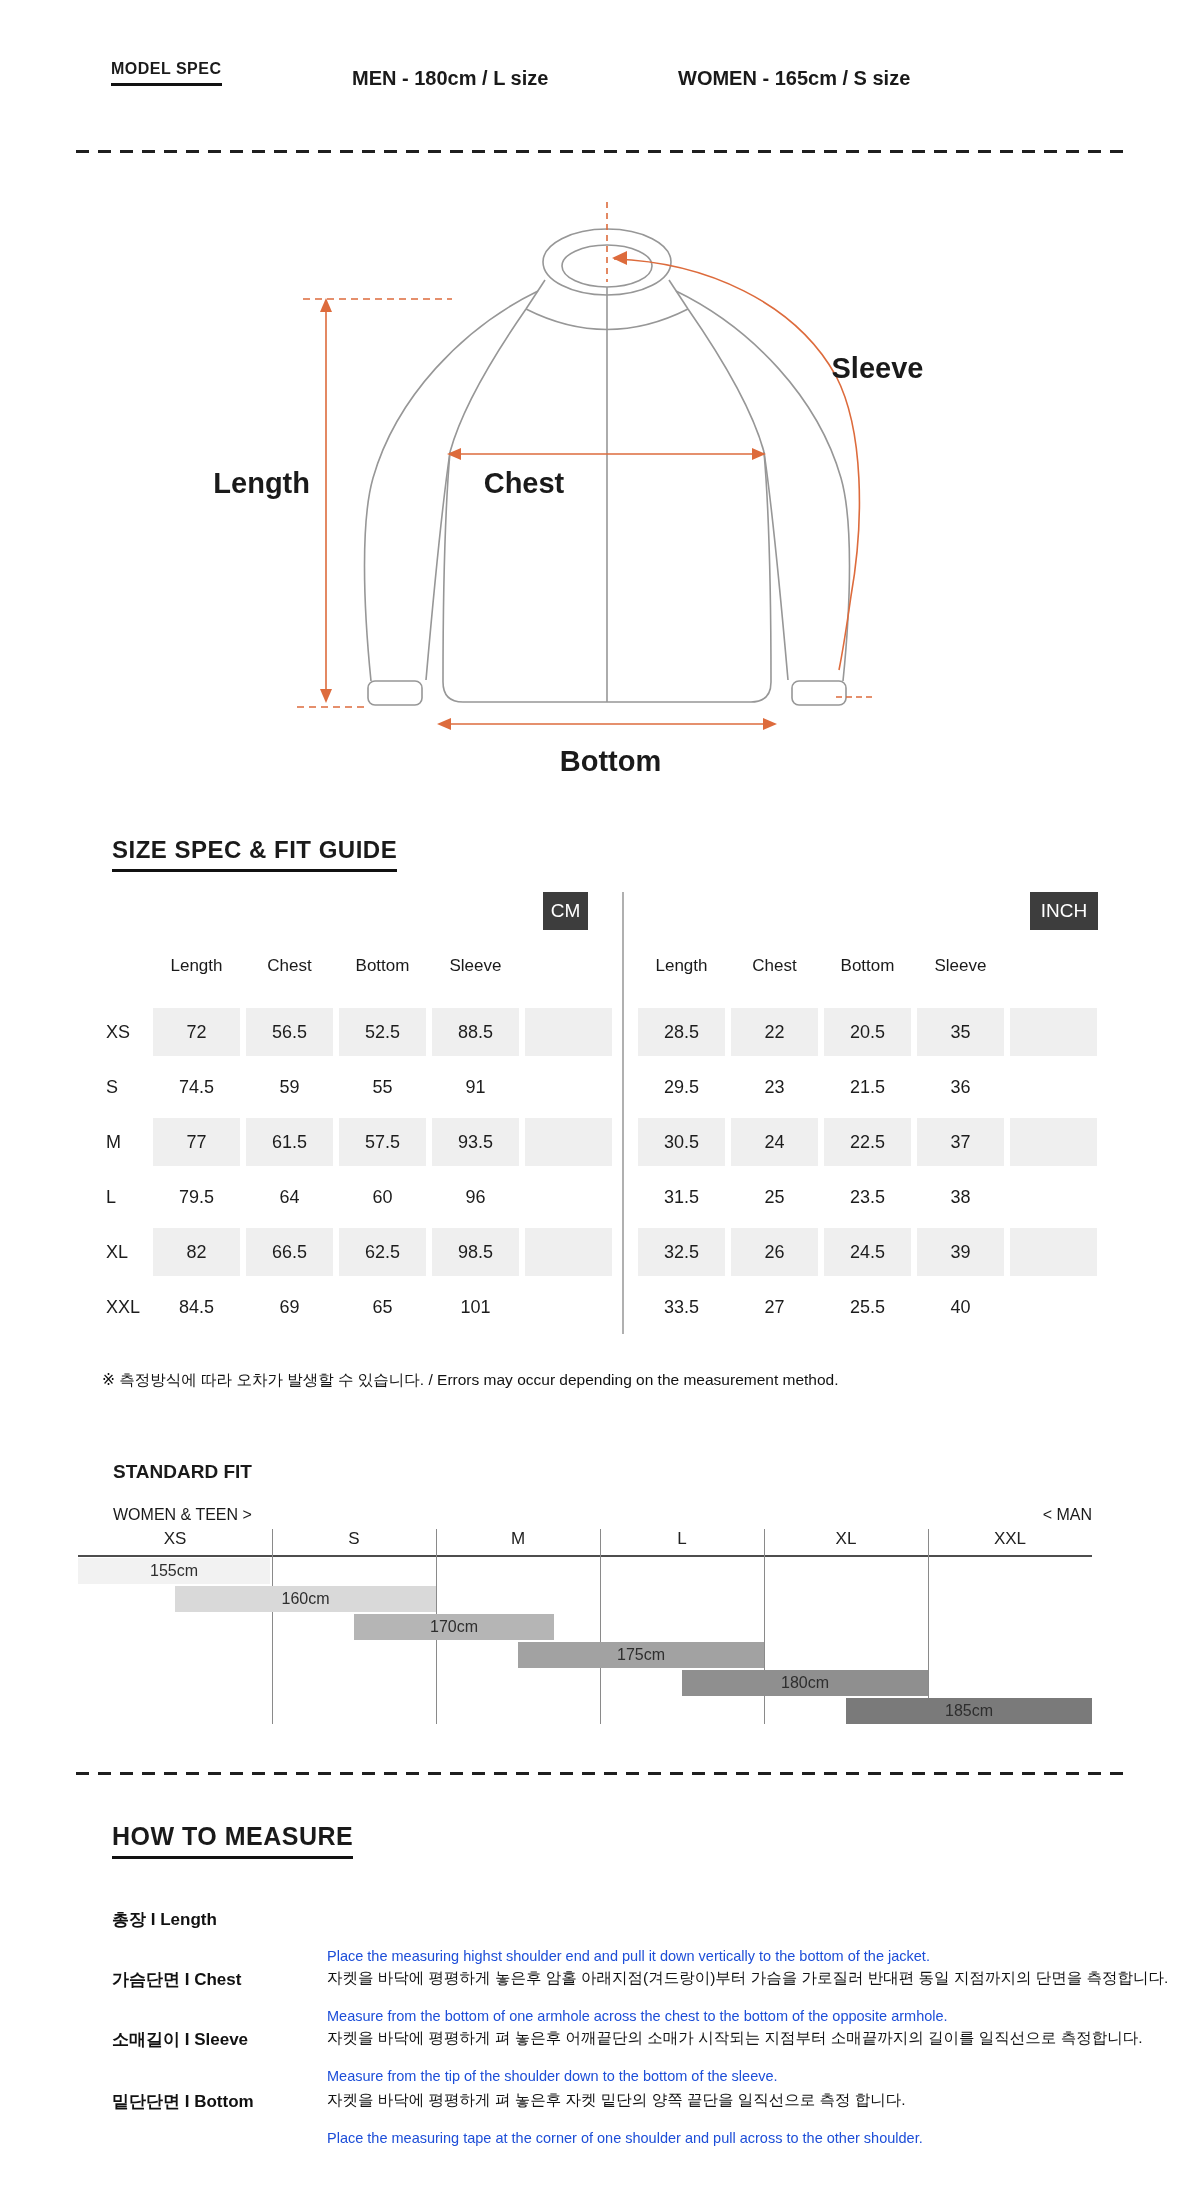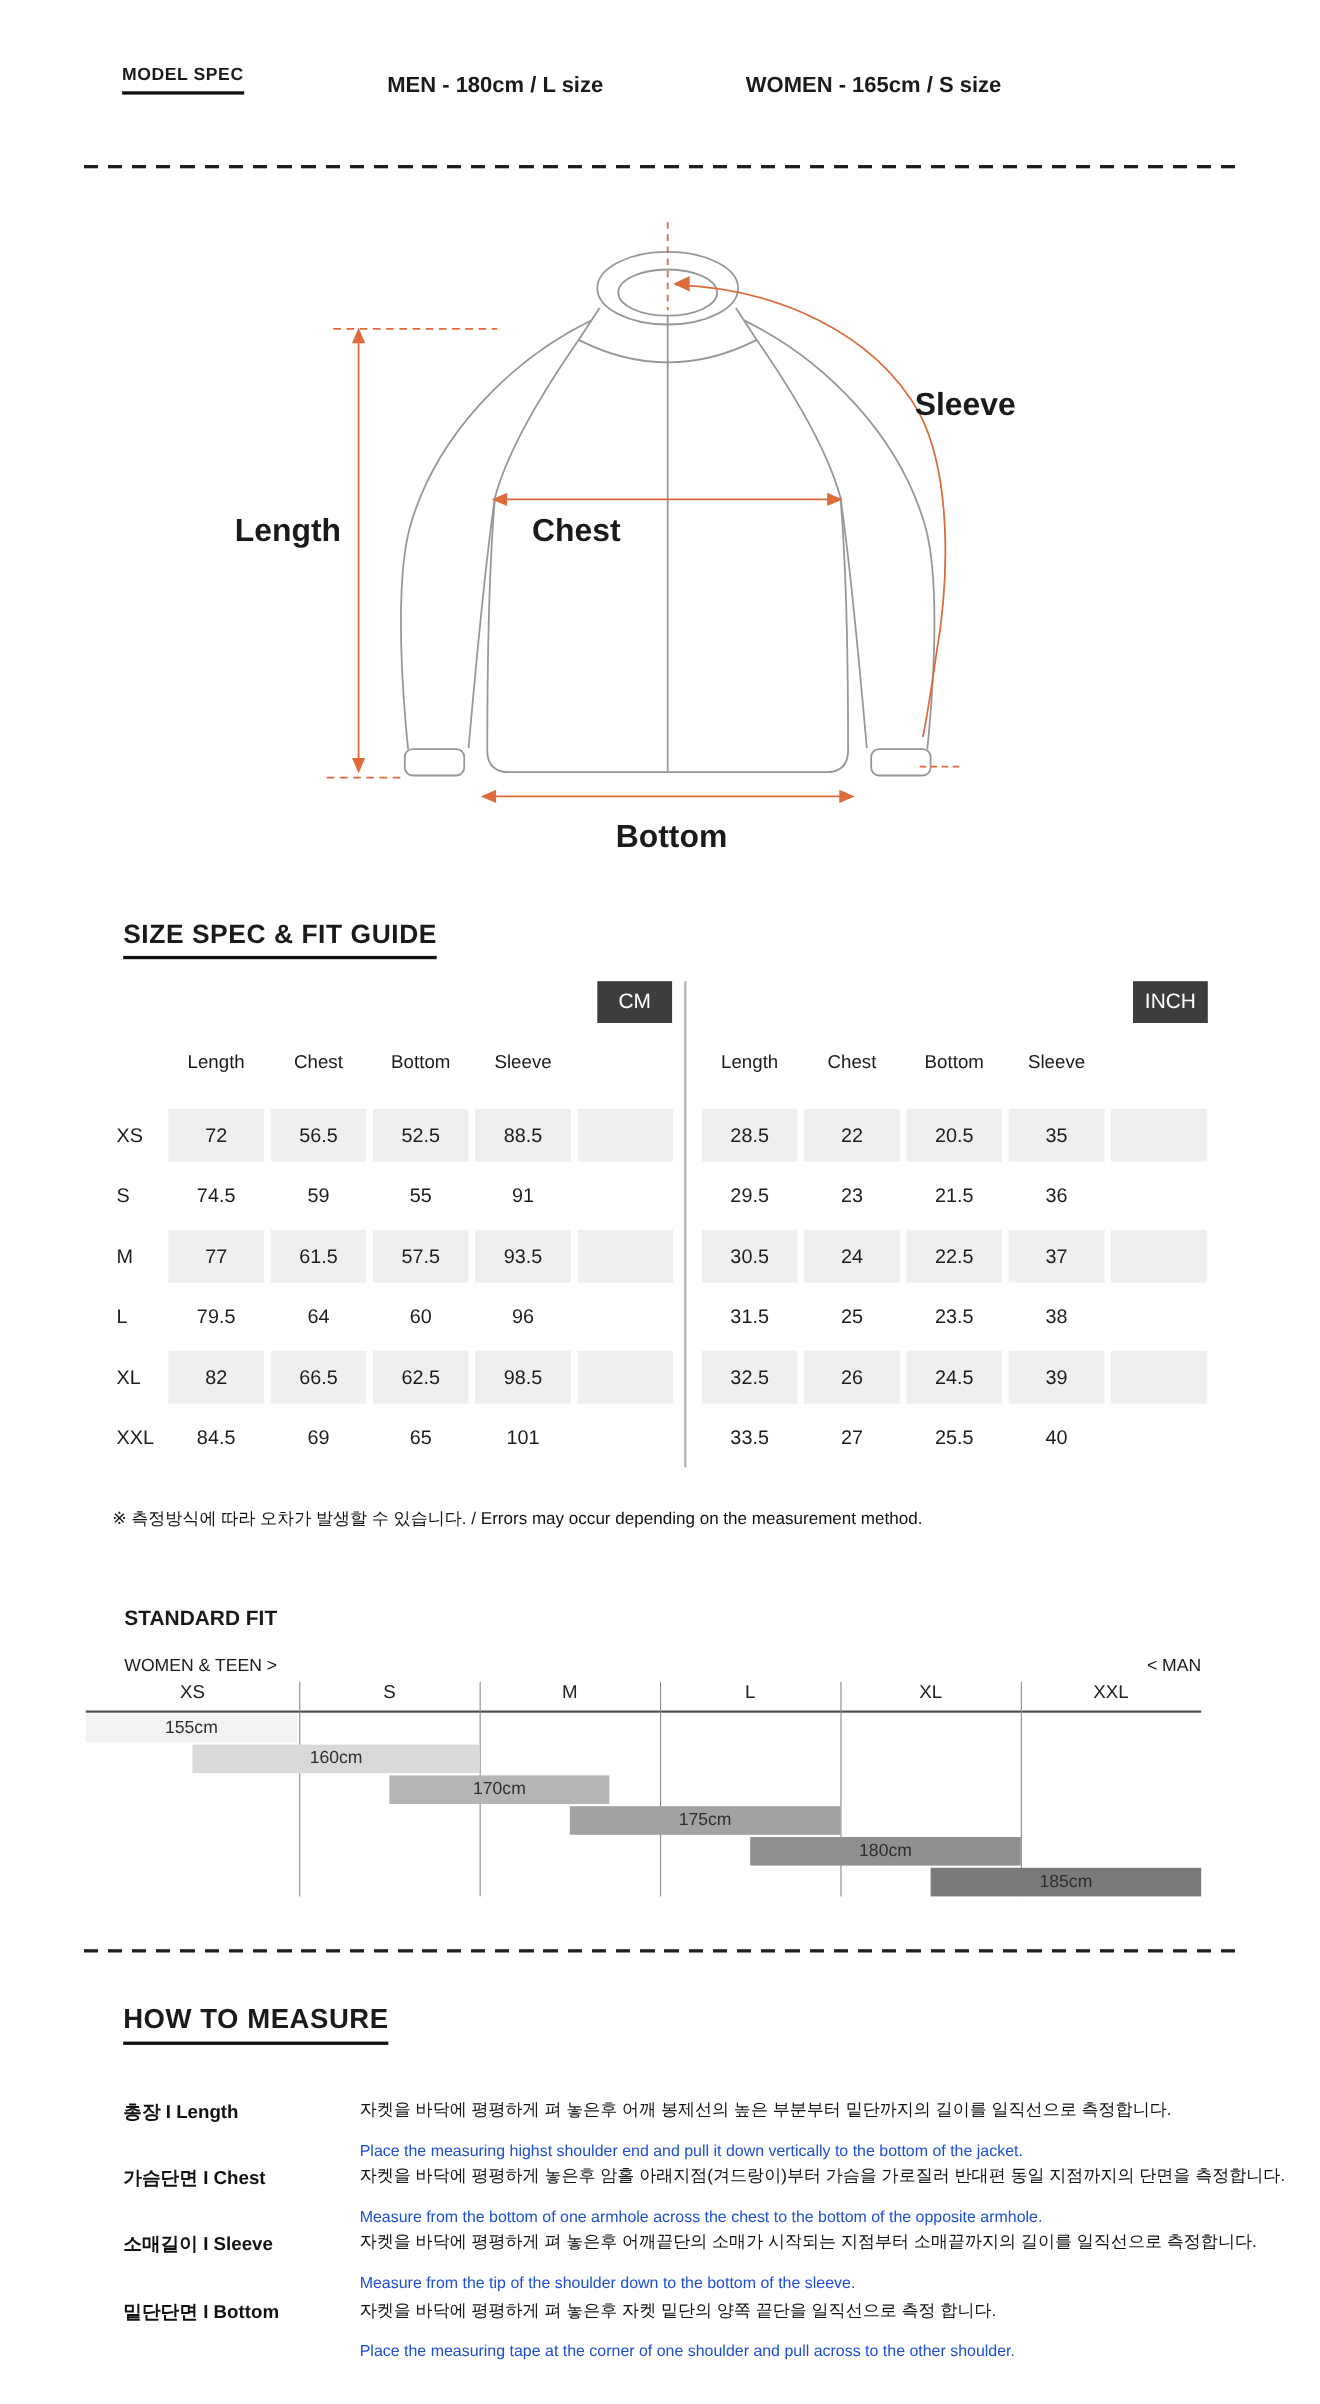--- a/index.html
+++ b/index.html
@@ -77,21 +77,21 @@
       <polygon points="777,724 763,718 763,730"></polygon>
     </g>
   </svg>
   <div class="abs dlabel" style="left:805px;top:352px;width:145px;text-align:center;">Sleeve</div>
   <div class="abs dlabel" style="left:185px;top:467px;width:125px;text-align:right;">Length</div>
   <div class="abs dlabel" style="left:459px;top:467px;width:130px;text-align:center;">Chest</div>
   <div class="abs dlabel" style="left:538px;top:745px;width:145px;text-align:center;">Bottom</div>
 
   <div class="abs h2" style="left:112px;top:836px;">SIZE SPEC  &amp;  FIT GUIDE</div>
 
-  <div class="abs badge" style="left:543px;top:892px;width:68px;">CM</div>
+  <div class="abs badge" style="left:543px;top:892px;width:45px;">CM</div>
   <div class="abs badge" style="left:1030px;top:892px;width:68px;">INCH</div>
   <div class="abs" style="left:622px;top:892px;width:2px;height:442px;background:#b0b0b0;"></div>
 
   <div class="lrow" style="top:953px;">
     <div class="cell hcell c0">Length</div>
     <div class="cell hcell c1">Chest</div>
     <div class="cell hcell c2">Bottom</div>
     <div class="cell hcell c3">Sleeve</div>
   </div>
 
@@ -213,21 +213,20 @@
   <div class="bar" style="left: 354px; top: 1614px; width: 200px; background-color: rgb(181, 181, 181);">170cm</div>
   <div class="bar" style="left: 518px; top: 1642px; width: 246px; background-color: rgb(162, 162, 162);">175cm</div>
   <div class="bar" style="left: 682px; top: 1670px; width: 246px; background-color: rgb(143, 143, 143);">180cm</div>
   <div class="bar" style="left: 846px; top: 1698px; width: 246px; background-color: rgb(122, 122, 122);">185cm</div>
 
   <div class="dashline" style="top:1772px;"></div>
 
   <div class="abs h2" style="left:112px;top:1822px;font-size:25px;">HOW TO MEASURE</div>
 
   <div class="abs mlabel" style="left:112px;top:1908px;">총장 I Length</div>
-  <div class="abs mkr" style="left:327px;top:1908px;width:870px;">자켓을 바닥에 평평하게 펴 놓은후 어깨 봉제선의 높은 부분부터 밑단까지의 길이를 일직선으로 측정합니다.</div>
   <div class="abs men" style="left:327px;top:1948px;width:870px;">Place the measuring highst shoulder end and pull it down vertically to the bottom of the jacket.</div>
 
   <div class="abs mlabel" style="left:112px;top:1968px;">가슴단면 I Chest</div>
   <div class="abs mkr" style="left:327px;top:1968px;width:870px;">자켓을 바닥에 평평하게 놓은후 암홀 아래지점(겨드랑이)부터 가슴을 가로질러 반대편 동일 지점까지의 단면을 측정합니다.</div>
   <div class="abs men" style="left:327px;top:2008px;width:870px;">Measure from the bottom of one armhole across the chest to the bottom of the opposite armhole.</div>
 
   <div class="abs mlabel" style="left:112px;top:2028px;">소매길이 I Sleeve</div>
   <div class="abs mkr" style="left:327px;top:2028px;width:870px;">자켓을 바닥에 평평하게 펴 놓은후 어깨끝단의 소매가 시작되는 지점부터 소매끝까지의 길이를 일직선으로 측정합니다.</div>
   <div class="abs men" style="left:327px;top:2068px;width:870px;">Measure from the tip of the shoulder down to the bottom of the sleeve.</div>
 

